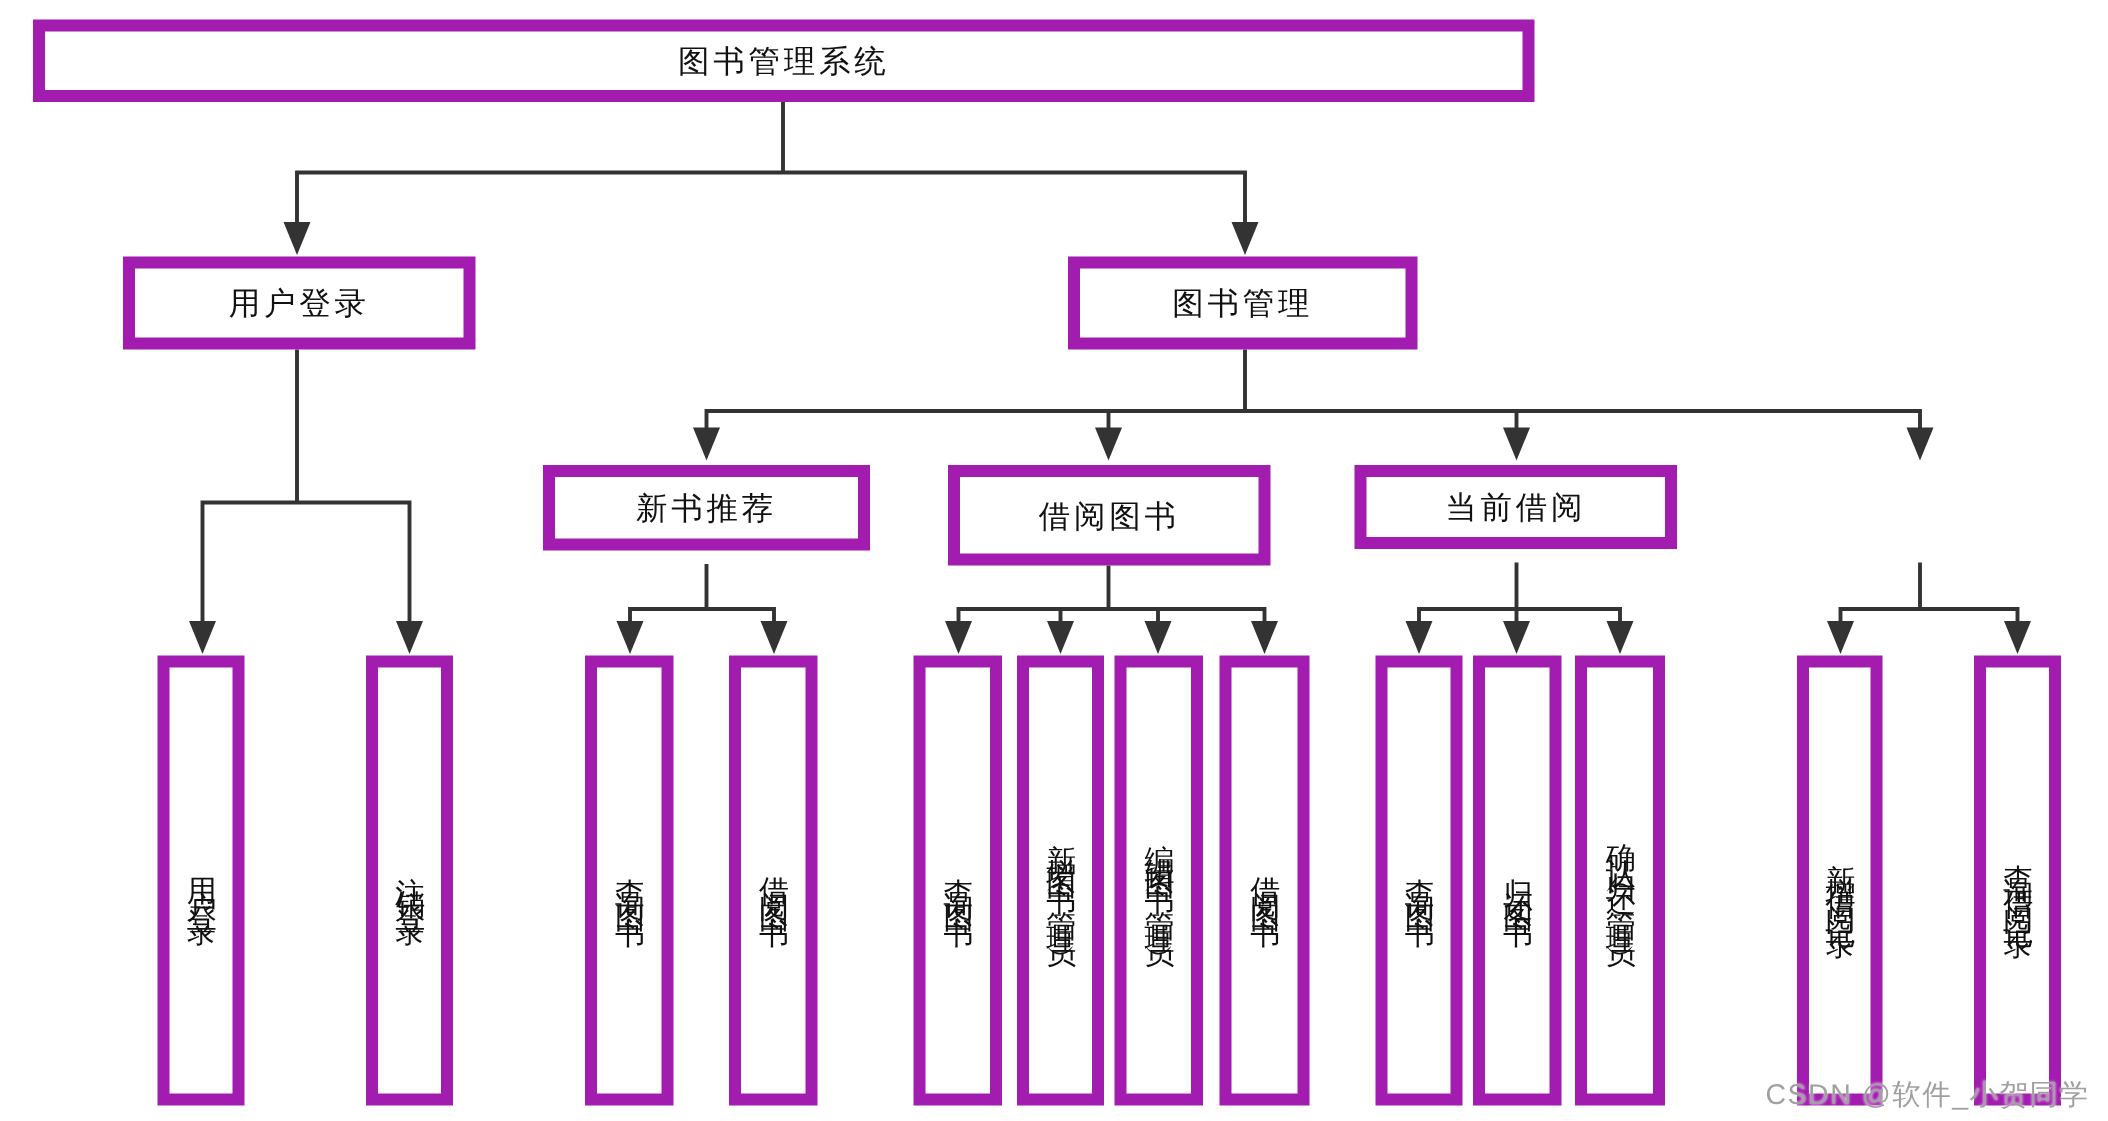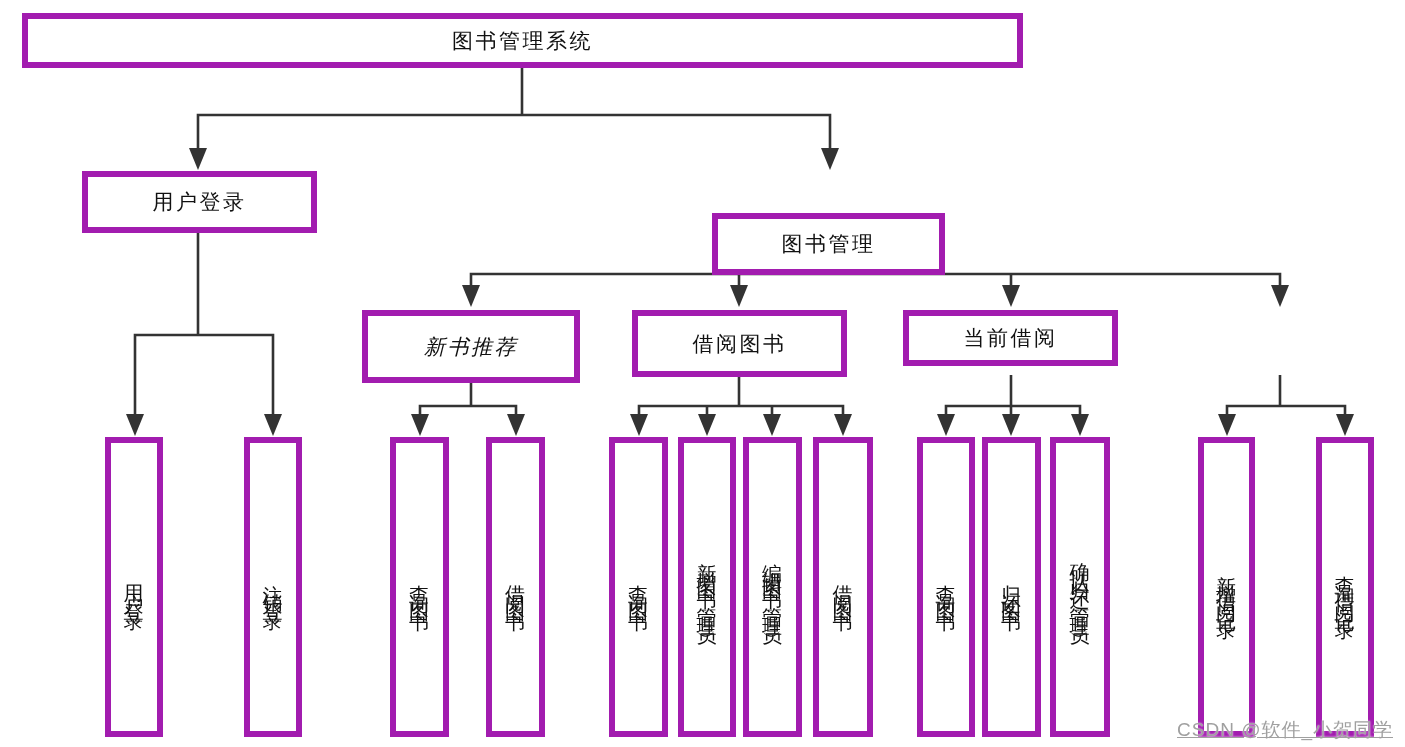--- a/index.html
+++ b/index.html
@@ -17,21 +17,21 @@
   }
   .connector-layer {
     position: absolute;
     left: 0; top: 0;
     width: 1405px;
     height: 747px;
   }
   .node {
     position: absolute;
     box-sizing: border-box;
-    border: 6px solid #a21caf;
+    border: 8px solid #a21caf;
     background: #ffffff;
     display: flex;
     align-items: center;
     justify-content: center;
     color: #111111;
   }
   .hnode span {
     font-size: 21px;
     letter-spacing: 2.5px;
     white-space: nowrap;
@@ -49,21 +49,20 @@
   .watermark {
     position: absolute;
     right: 12px;
     bottom: 4px;
     font-size: 19px;
     color: #a0a0a0;
     letter-spacing: 1px;
     text-shadow: 0 0 2px #ffffff;
     white-space: nowrap;
     z-index: 5;
-    text-decoration: underline;
   }
   svg path {
     stroke: #333333;
     stroke-width: 2.6;
     fill: none;
   }
   svg polygon {
     fill: #333333;
     stroke: none;
   }
@@ -135,25 +134,25 @@
     </g>
   </svg>
 
   <div class="node hnode" style="left:22px; top:13px; width:1001px; height:55px;">
     <span>图书管理系统</span>
   </div>
 
   <div class="node hnode" style="left:82px; top:171px; width:235px; height:62px;">
     <span>用户登录</span>
   </div>
-  <div class="node hnode" style="left:712px; top:171px; width:233px; height:62px;margin-top:42px;">
+  <div class="node hnode" style="left:712px; top:171px; width:233px; height:62px;">
     <span>图书管理</span>
   </div>
 
-  <div class="node hnode" style="left:362px; top:310px; width:218px; height:73px;font-style:italic;">
+  <div class="node hnode" style="left:362px; top:310px; width:218px; height:57px;">
     <span>新书推荐</span>
   </div>
   <div class="node hnode" style="left:632px; top:310px; width:215px; height:67px;">
     <span>借阅图书</span>
   </div>
   <div class="node hnode" style="left:903px; top:310px; width:215px; height:56px;">
     <span>当前借阅</span>
   </div>
 
   <div class="node vnode" style="left:105px; top:437px; width:58px; height:300px;">

